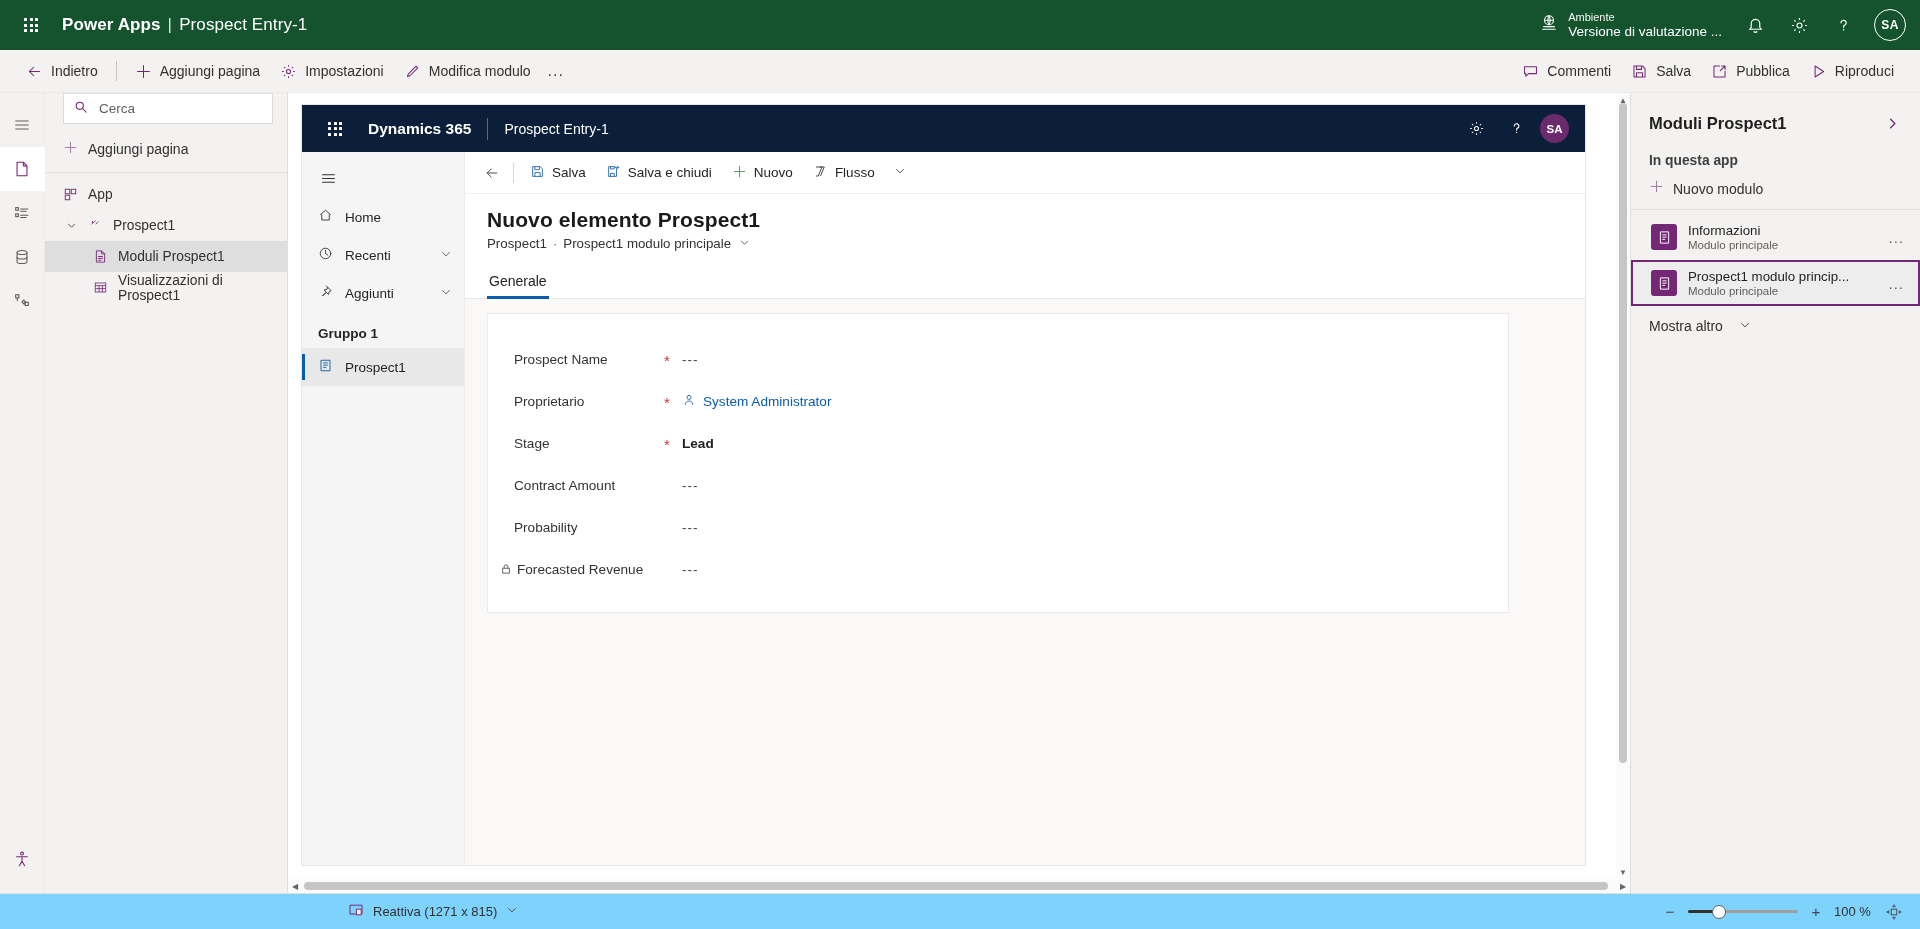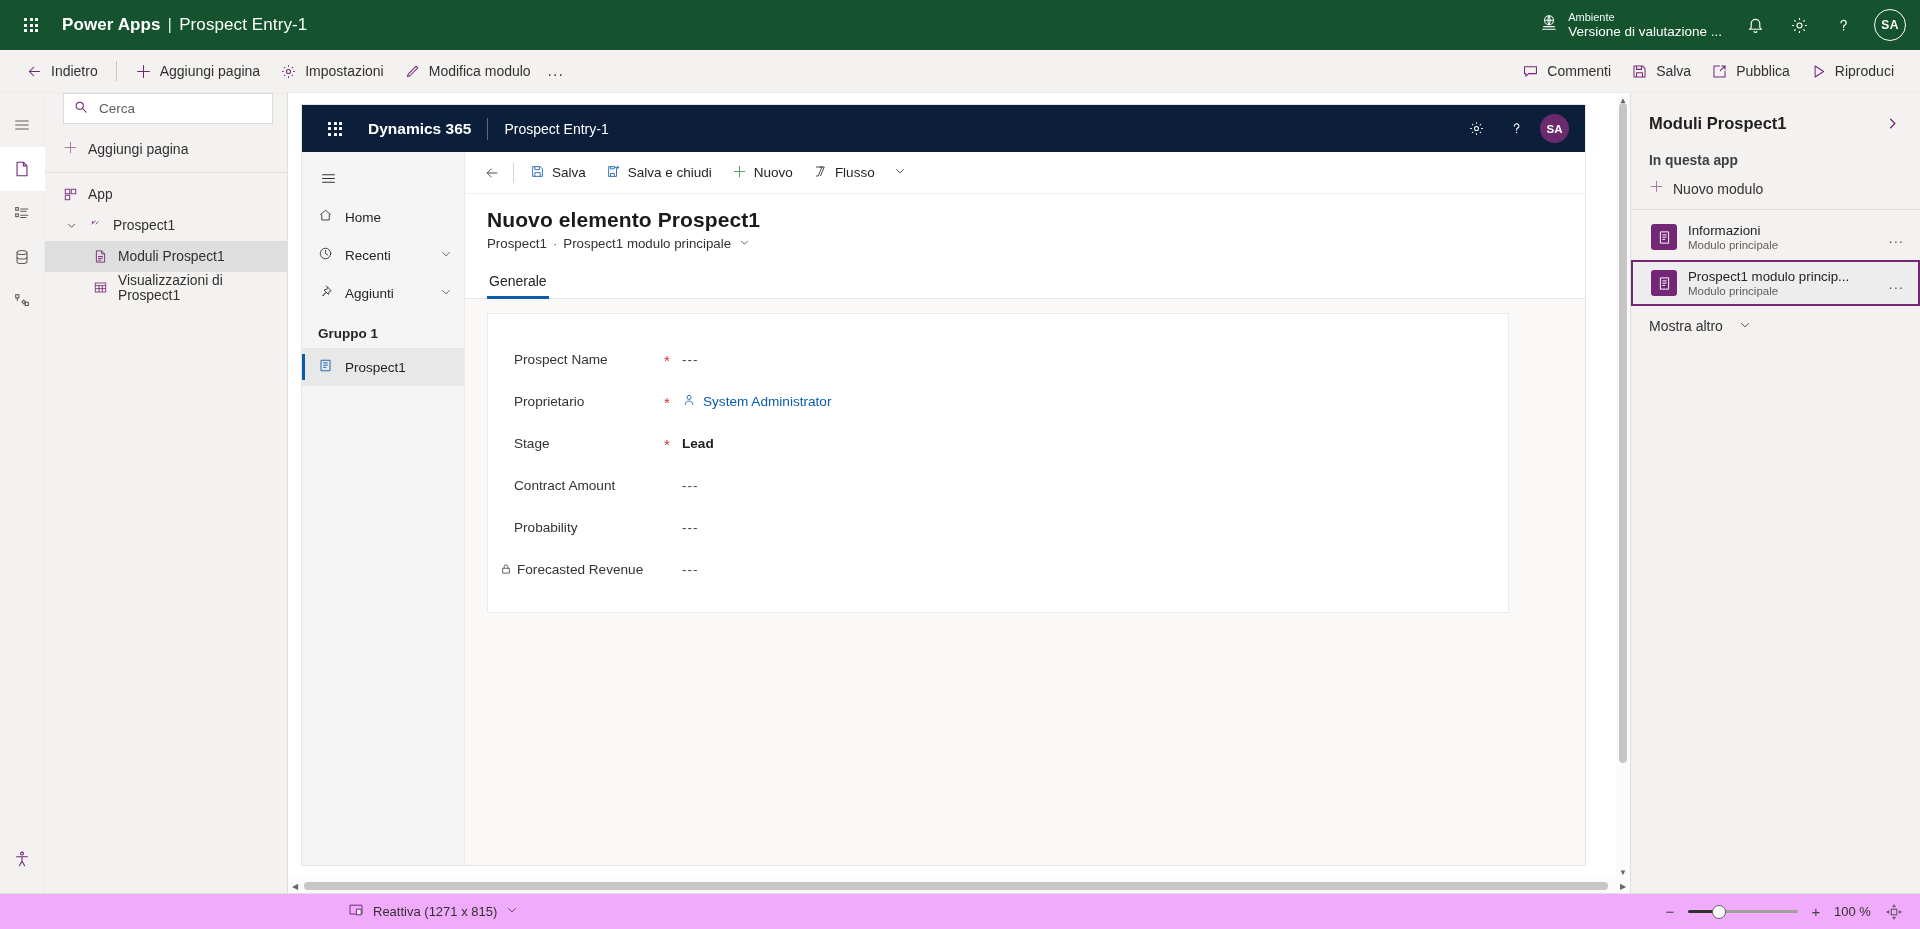--- a/index.html
+++ b/index.html
@@ -163,21 +163,21 @@
   
   .v-scroll { position:absolute; right:0; top:0; bottom:0; width: 14px; background:#fbfbfb; }
   .v-thumb { position:absolute; left:3px; width:8px; top: 10px; height: 660px; background:#c8c6c4; border-radius:4px; }
   .v-arrow { position:absolute; left:0; width:14px; height:14px; display:flex;align-items:center;justify-content:center; color:#666; font-size:8px;}
   .h-scroll { height: 14px; background:#fbfbfb; display:flex; align-items:center; position:relative; flex:0 0 14px; }
   .h-thumb { position:absolute; left: 16px; right: 22px; height:8px; background:#c8c6c4; border-radius:4px; }
   .h-arrow { width:14px; height:14px; display:flex;align-items:center;justify-content:center;color:#666;font-size:8px;}
 
   
   .statusbar {
-    height: 36px; flex:0 0 36px; background:#f0abfc; border-top:1px solid #e1dfdd;
+    height: 36px; flex:0 0 36px; background:#7dd3fc; border-top:1px solid #e1dfdd;
     display:flex; align-items:center; padding: 8px 18px; font-size: 13px; color:#323130;
   }
   .status-left { display:flex; align-items:center; gap: 9px; cursor:pointer; padding-left: 330px;}
   .status-right { margin-left:auto; display:flex; align-items:center; gap:10px; }
   .zminus, .zplus { cursor:pointer; color:#444; font-size:15px; width:16px;text-align:center; }
   .slider { width: 110px; height: 14px; position:relative; display:flex; align-items:center; }
   .slider .track { position:absolute; left:0; right:0; height:3px; background:#a19f9d; border-radius:2px;}
   .slider .fill { position:absolute; left:0; width: 30px; height:3px; background:#323130; border-radius:2px;}
   .slider .knob { position:absolute; left: 24px; width:14px; height:14px; border-radius:50%; background:#fff; border:1.5px solid #605e5c; cursor:pointer;}
   .zoomval { font-size: 13px; color:#323130; min-width:42px; }

